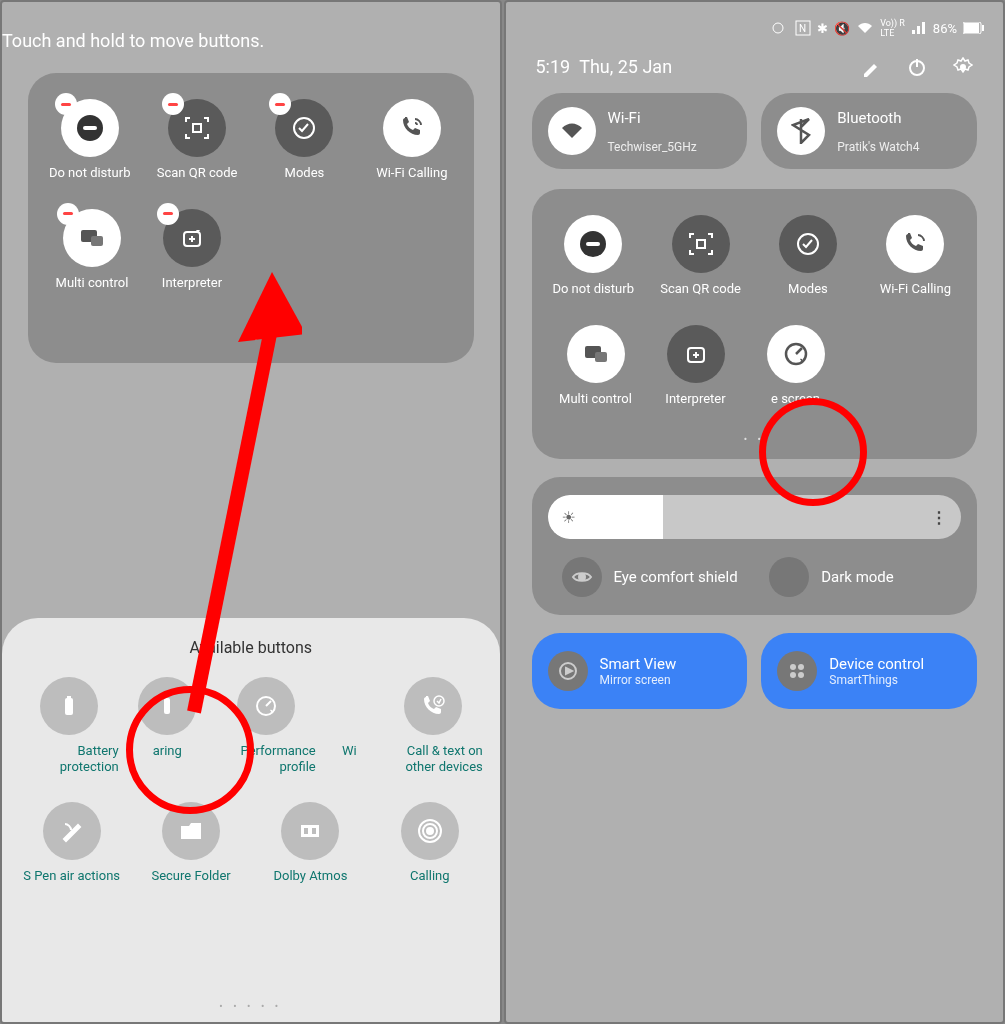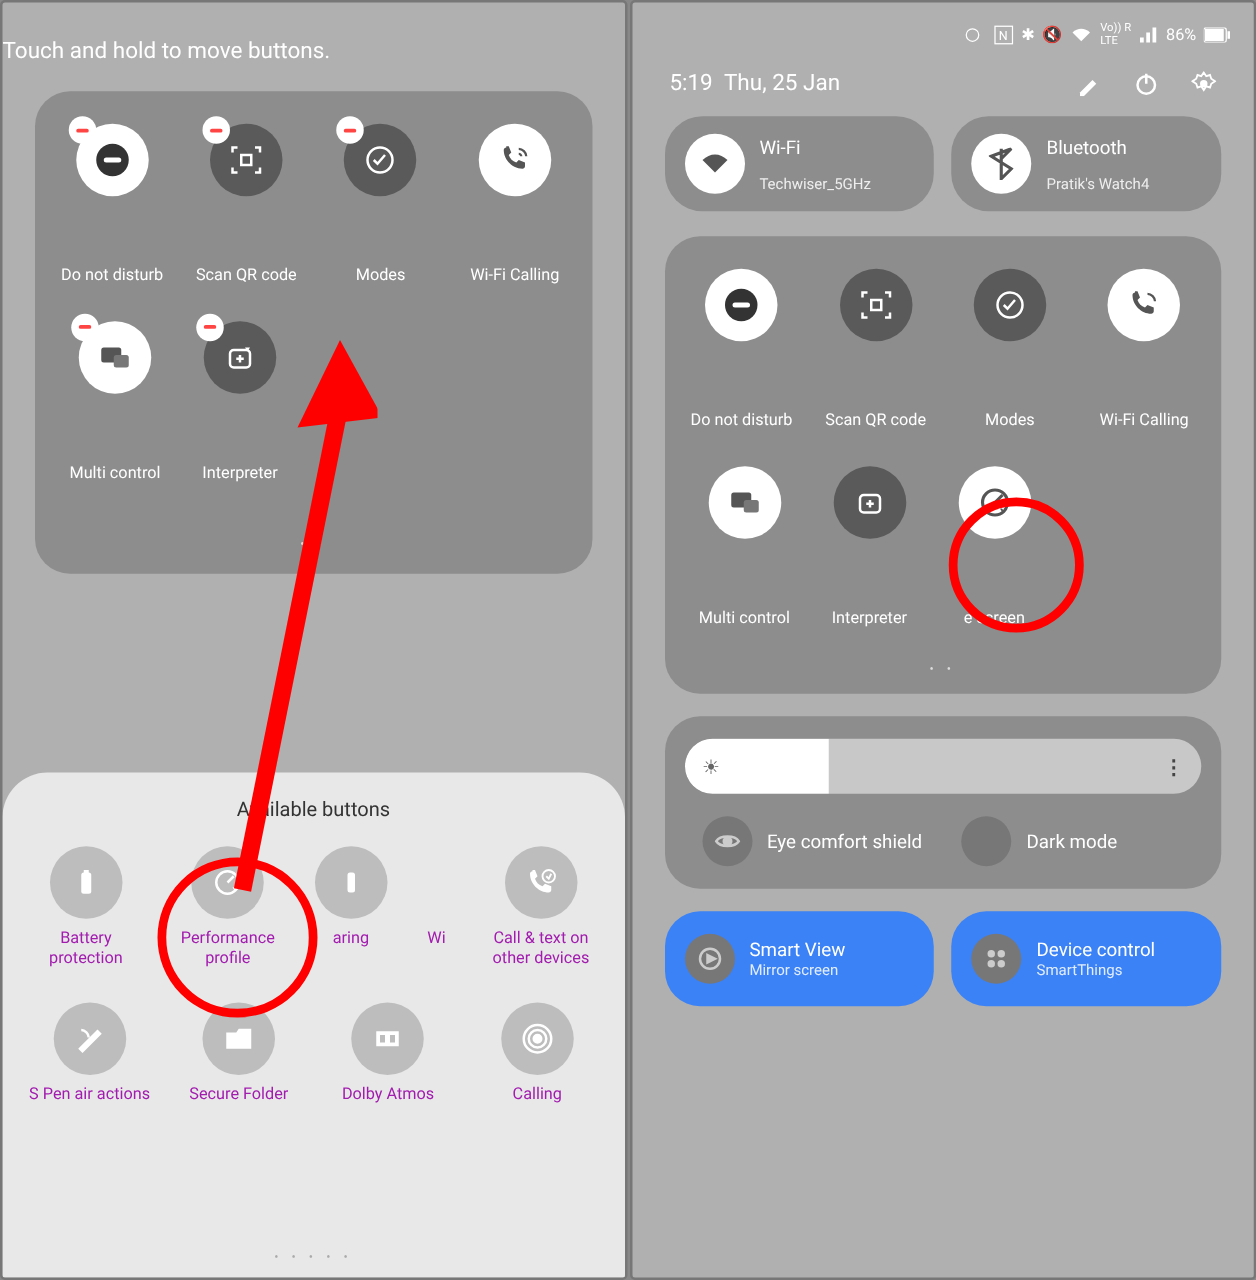--- a/index.html
+++ b/index.html
@@ -19,21 +19,21 @@
     text-align: left; color: #fff; font-size: 18px;
     padding: 28px 0 22px; font-weight: 400;
   }
   .tile-panel {
     margin: 0 26px; background: #8d8d8d; border-radius: 28px;
     padding: 26px 8px 14px;
   }
   .tile-row { display: flex; justify-content: space-around; margin-bottom: 28px; }
   .tile {
     width: 100px; display: flex; flex-direction: column; align-items: center;
-    position: relative; color: #fff; font-size: 13px; text-align: center; gap: 48px;
+    position: relative; color: #fff; font-size: 13px; text-align: center;
   }
   .tile .circ {
     width: 58px; height: 58px; border-radius: 50%;
     display: flex; align-items: center; justify-content: center;
     background: #777; margin-bottom: 8px; position: relative;
   }
   .tile .circ.white { background: #fff; }
   .tile .circ.dark  { background: #5a5a5a; }
   .remove-badge {
     position: absolute; top: -6px; left: -6px; width: 22px; height: 22px;
@@ -45,21 +45,21 @@
   .dots { text-align:center; color:#fff; font-size:10px; letter-spacing:4px; opacity:.7; padding: 16px 0 4px;}
 
   .available-panel {
     position:absolute; left:0; right:0; bottom:0; top:616px;
     background:#e8e8e8; border-radius: 36px 36px 0 0; padding: 20px 10px 0;
   }
   .available-title { text-align:center; color:#333; font-size:16px; margin-bottom:20px; }
   .av-row { display:flex; justify-content:space-around; margin-bottom:28px; }
   .av-tile {
     width:100px; display:flex; flex-direction:column; align-items:center;
-    color:#a21caf; font-size:13px; text-align:center;
+    color:#0f766e; font-size:13px; text-align:right;
   }
   .av-tile .circ {
     width:58px; height:58px; border-radius:50%; background:#bdbdbd;
     display:flex; align-items:center; justify-content:center; margin-bottom:8px;
   }
   .av-dots { position:absolute; bottom:10px; left:0; right:0; text-align:center; color:#aaa; font-size:10px; letter-spacing:4px;}
 
   
   .statusbar {
     display:flex; justify-content:flex-end; align-items:center;
@@ -208,37 +208,37 @@
     <div class="av-row">
       <div class="av-tile">
         <div class="circ">
             <svg width="24" height="24" fill="#fff">
               <rect x="8" y="4" width="8" height="17" rx="2"></rect>
               <rect x="10" y="2" width="4" height="3"></rect>
             </svg>
           </div>
         <span class="label">Battery protection</span>
       </div>
+      <div class="av-tile" style="width:70px;">
+        <div class="circ">
+            <svg width="24" height="24" fill="#fff">
+              <rect x="9" y="4" width="6" height="16" rx="2"></rect>
+            </svg>
+          </div>
+        <span class="label">aring</span>
+      </div>
       <div class="av-tile">
         <div class="circ">
             <svg width="26" height="26" viewBox="0 0 26 26" stroke="#fff" stroke-width="2" fill="none">
               <circle cx="13" cy="13" r="9"></circle>
               <path d="M13 13l5-5"></path>
               <path d="M17 17c2-1 3 1 2 3" fill="#fff" stroke="none"></path>
             </svg>
           </div>
         <span class="label">Performance profile</span>
-      </div>
-      <div class="av-tile" style="width:70px;">
-        <div class="circ">
-            <svg width="24" height="24" fill="#fff">
-              <rect x="9" y="4" width="6" height="16" rx="2"></rect>
-            </svg>
-          </div>
-        <span class="label">aring</span>
       </div>
       <div class="av-tile" style="width:40px;">
         <span class="label" style="margin-top:66px;">Wi</span>
       </div>
       <div class="av-tile">
         <div class="circ">
             <svg width="26" height="26" fill="#fff">
               <path d="M6 4c-1 0-2 1-2 2 0 8 7 15 15 15 1 0 2-1 2-2v-3l-5-2-2 2c-3-1-5-3-6-6l2-2-2-5H6z"></path>
               <circle cx="19" cy="8" r="5" fill="none" stroke="#fff" stroke-width="1.5"></circle>
               <path d="M17 8l2 2 2-4" stroke="#fff" stroke-width="1.5" fill="none"></path>

